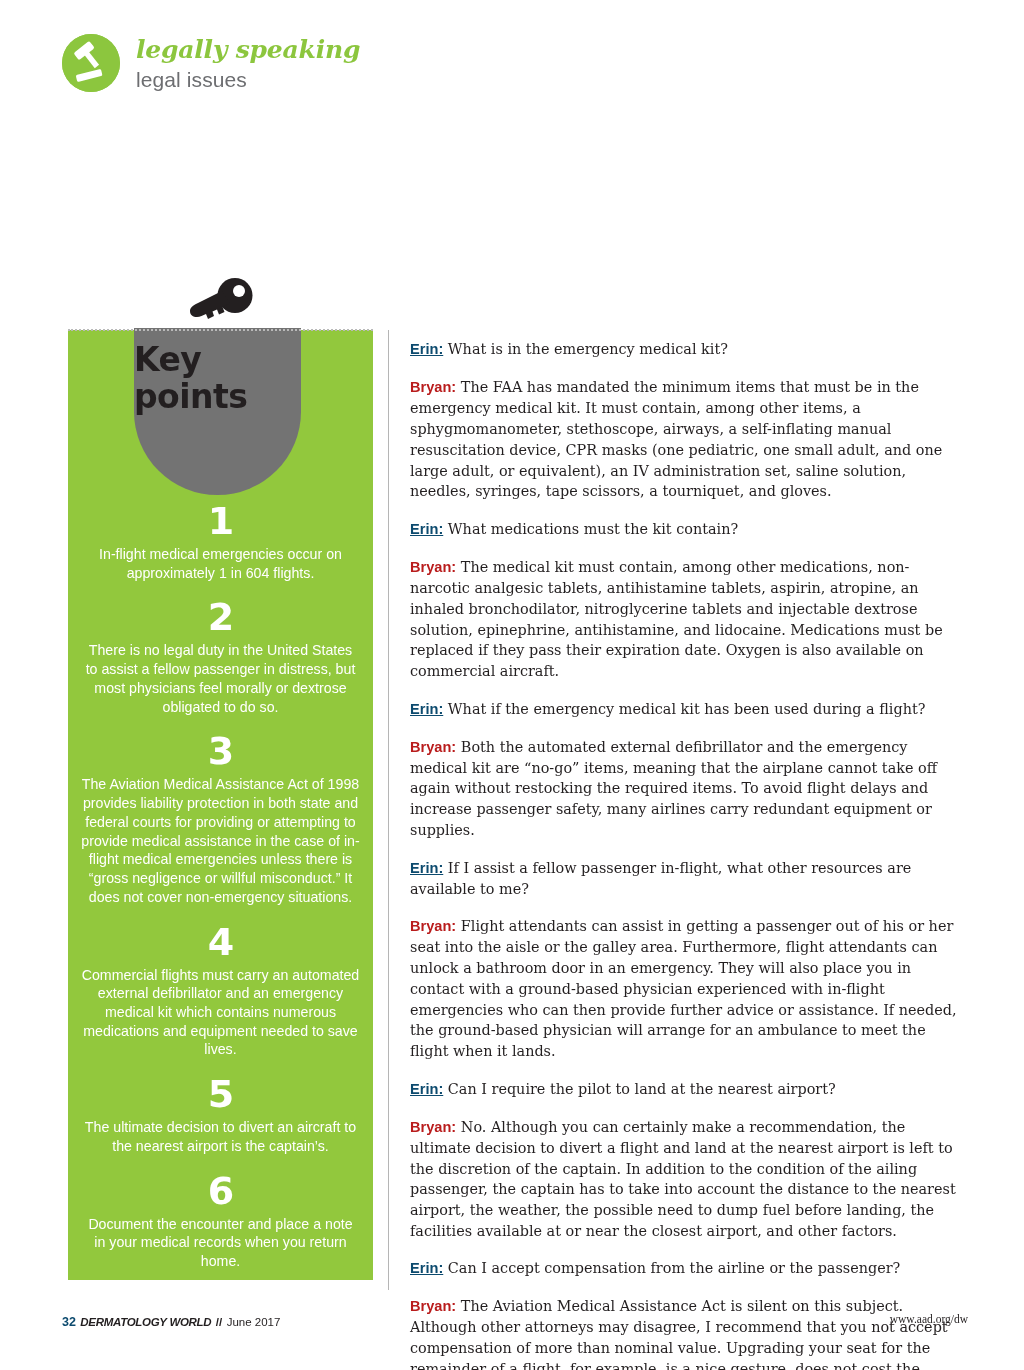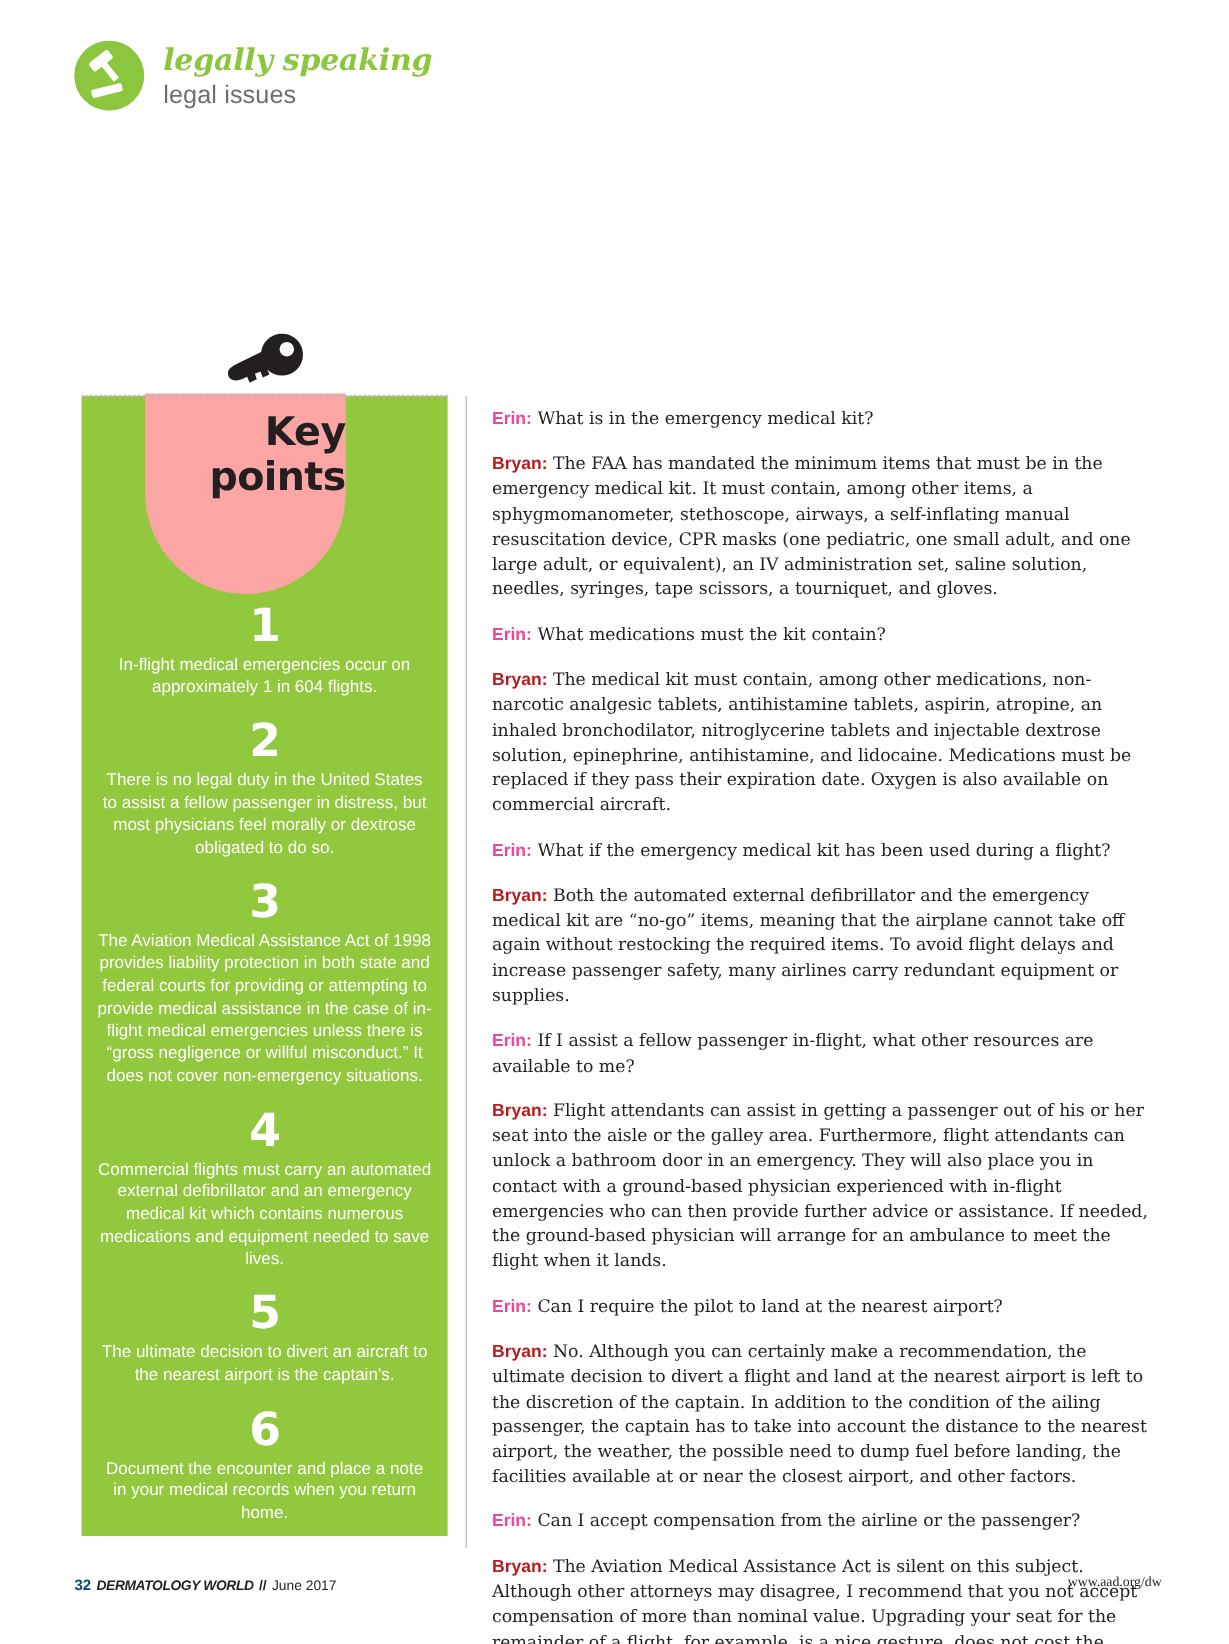--- a/index.html
+++ b/index.html
@@ -70,28 +70,28 @@
     position: absolute;
     left: 68px;
     top: 329px;
     width: 305px;
     height: 2px;
     border-top: 2px dotted #b9b9b9;
     z-index: 3;
   }
   #keypoints-badge {
     position: absolute;
-    left: 121px;
+    left: 134px;
     top: 328px;
     width: 167px;
     height: 167px;
-    background: #fca5a5;
+    background: #737373;
     border-radius: 0 0 84px 84px;
     z-index: 2;
-    text-align: right;
+    text-align: left;
   }
   #keypoints-title {
     font-family: "DejaVu Sans", sans-serif;
     font-weight: bold;
     font-size: 33px;
     color: #231F20;
     line-height: 1.12;
     padding-top: 14px;
     letter-spacing: -0.5px;
   }
@@ -156,21 +156,21 @@
     color: #231F20;
     text-align: left;
     margin-bottom: 17px;
   }
   .qa-block.q { margin-bottom: 17px; }
   .speaker {
     font-family: "Liberation Sans", sans-serif;
     font-weight: bold;
     font-size: 14.6px;
   }
-  .speaker-erin { color: #ec4899; }
+  .speaker-erin { color: #0c4a6e; text-decoration: underline; }
   .speaker-bryan { color: #b91c1c; }
 
   
   #footer {
     position: absolute;
     left: 62px;
     right: 56px;
     top: 1312px;
     height: 20px;
   }

